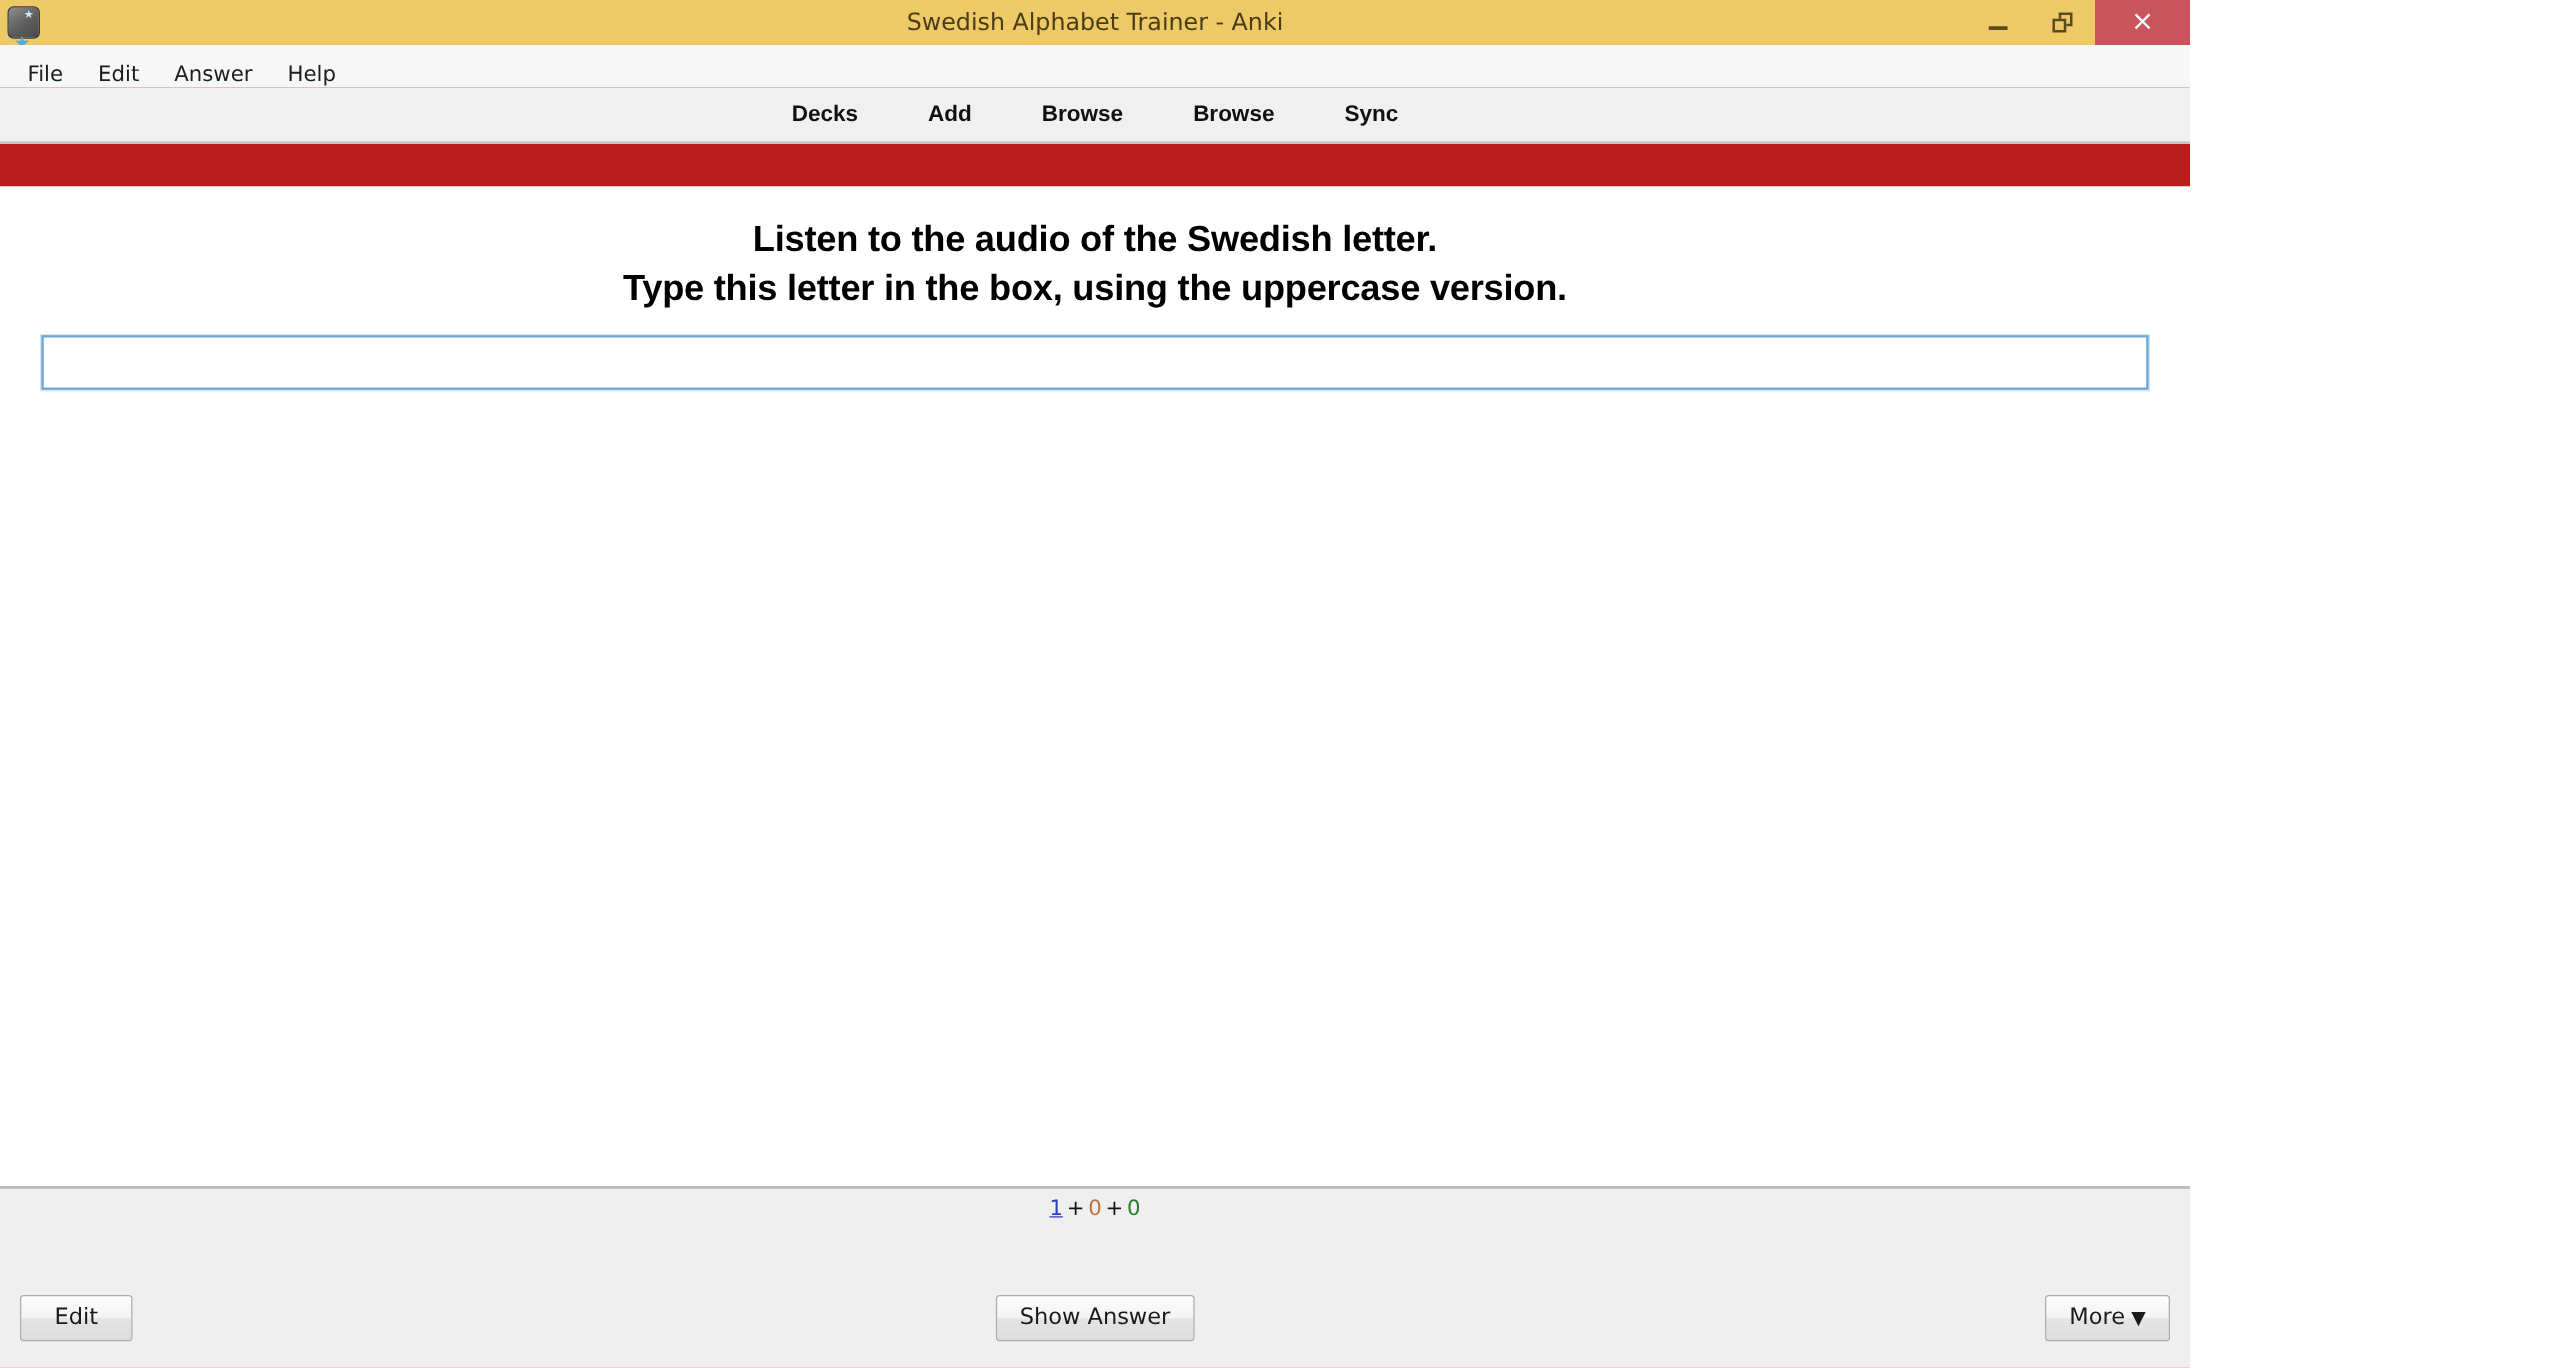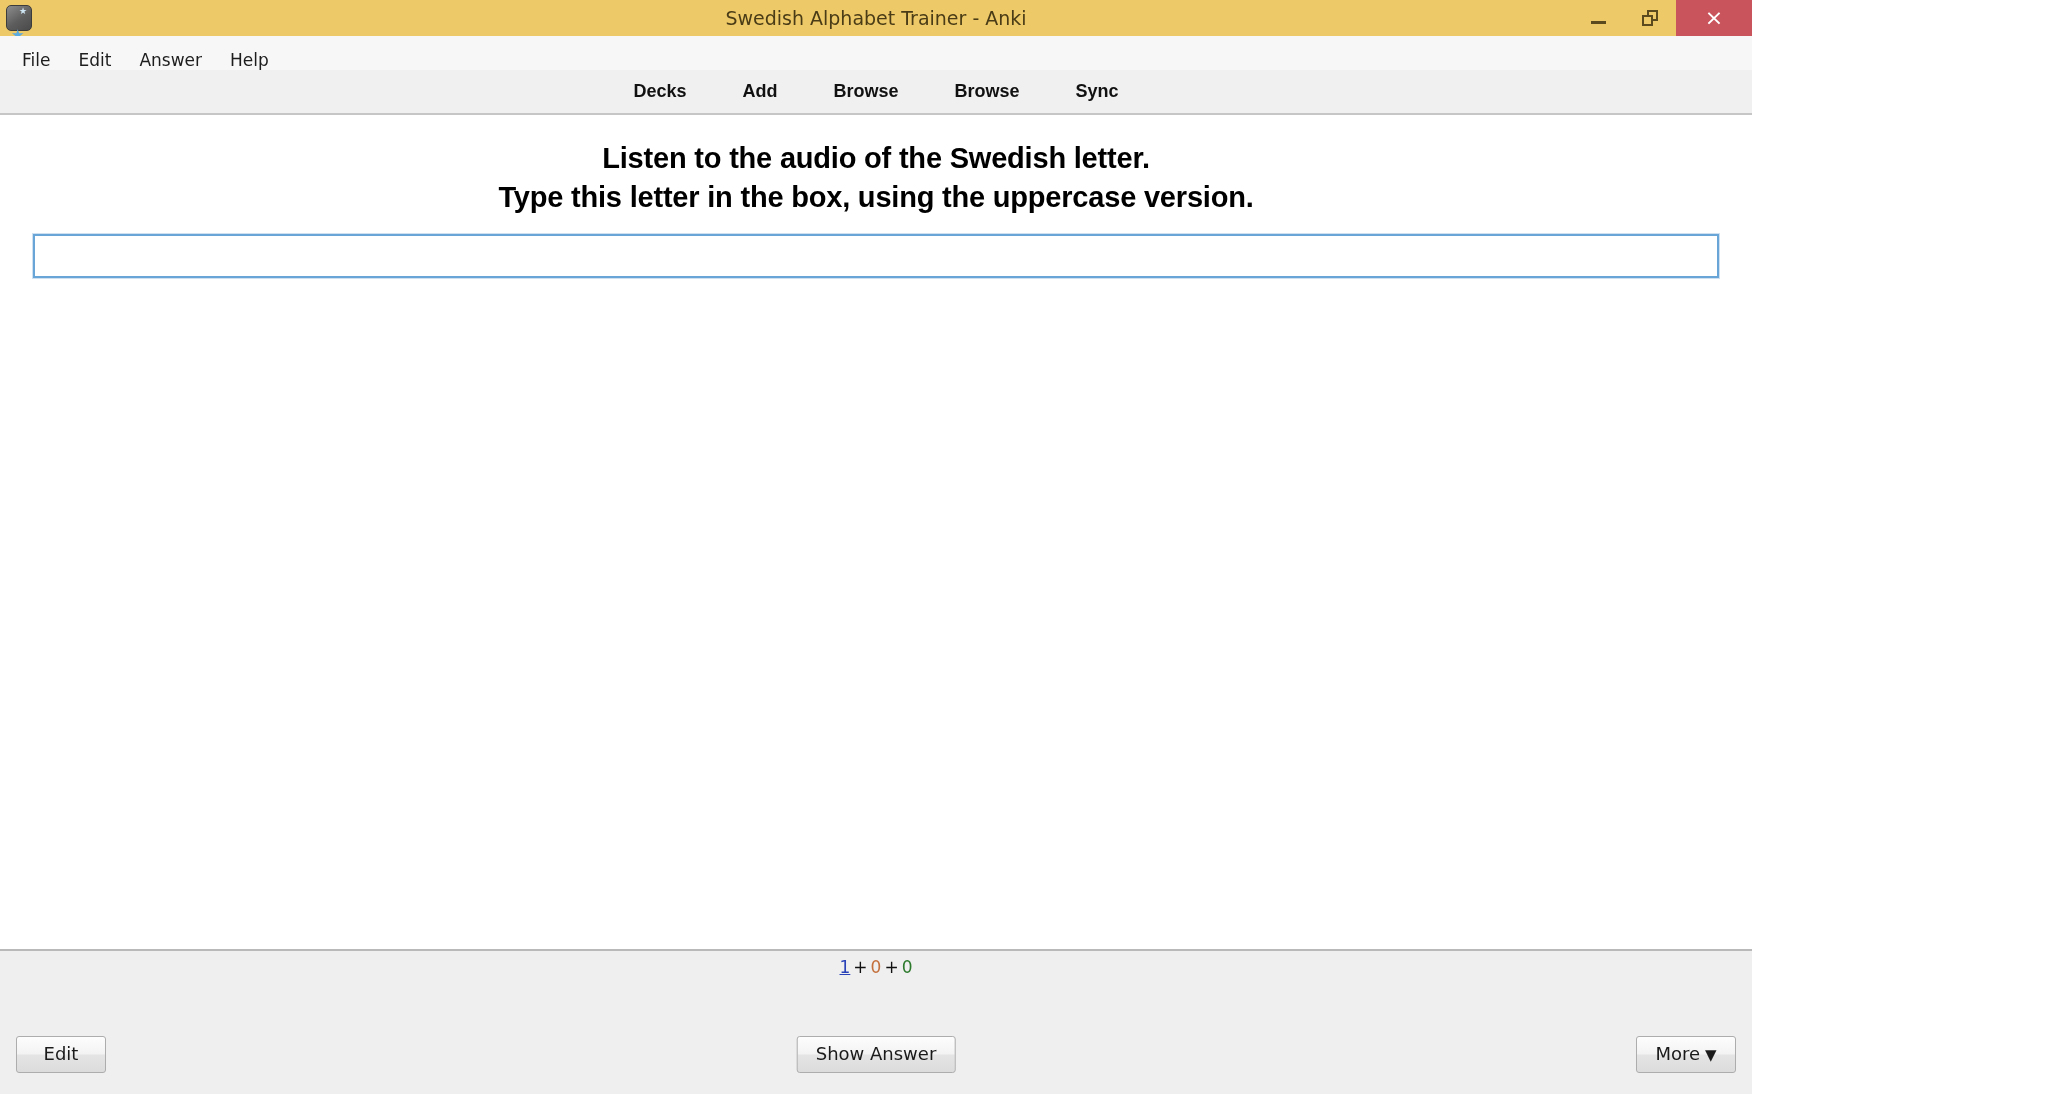--- a/index.html
+++ b/index.html
@@ -180,20 +180,21 @@
     margin: 0 28px;
     font-family: Liberation Sans, sans-serif;
   }
 
   
   .content {
     flex: 1 1 auto;
     background: #ffffff;
     position: relative;
     overflow: hidden;
+    margin-top: 34px;
   }
   .question {
     margin-top: 24px;
     text-align: center;
     font-weight: bold;
     color: #000000;
     font-size: 29px;
     line-height: 1.34;
     font-family: "Liberation Sans", sans-serif;
     letter-spacing: -0.2px;

